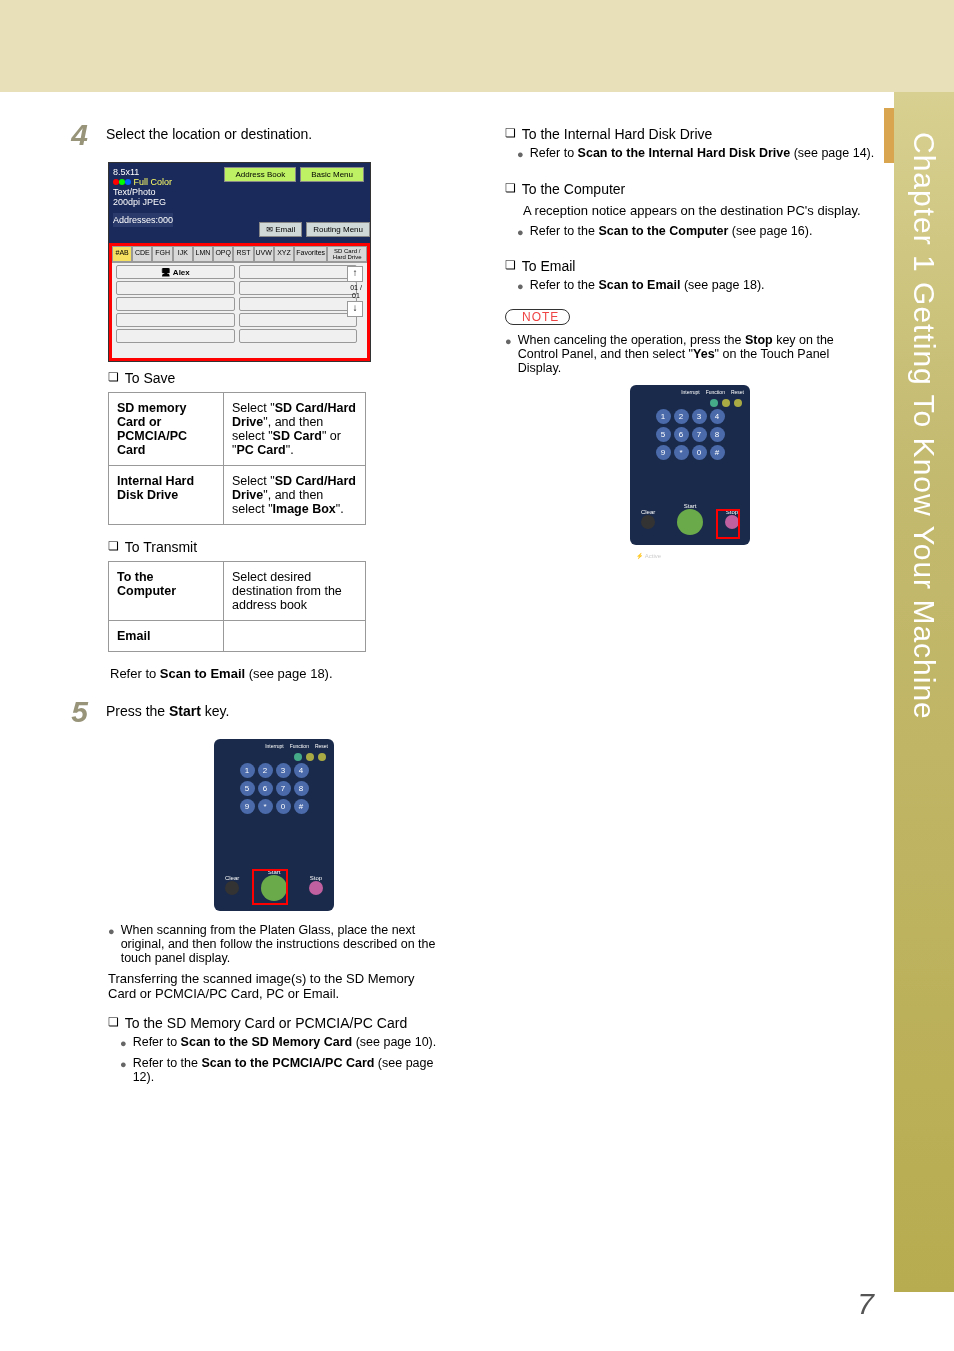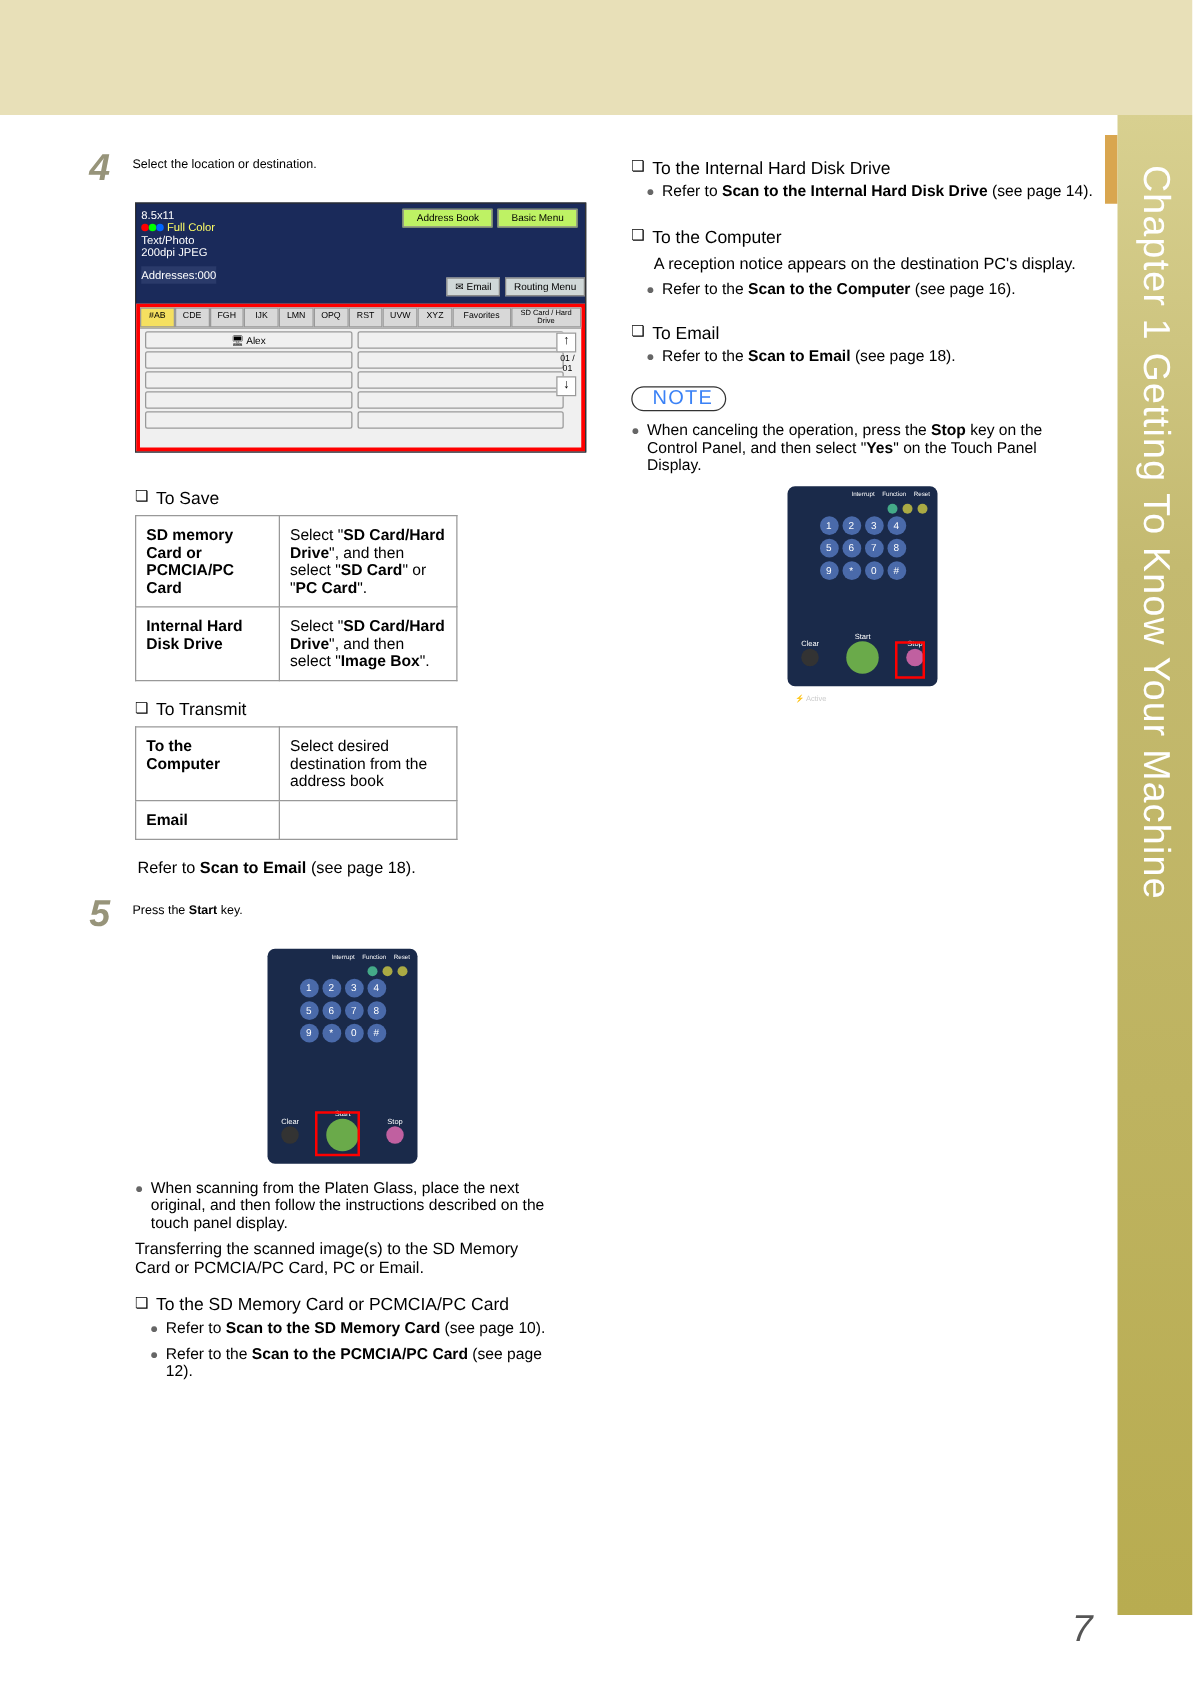--- a/index.html
+++ b/index.html
@@ -57,28 +57,28 @@
   .step-row { display: flex; align-items: flex-start; gap: 18px; margin-bottom: 12px; }
   .step-num {
     font-size: 30px;
     font-style: italic;
     font-weight: bold;
     color: #97947a;
     width: 28px;
     text-align: right;
     line-height: 1;
   }
-  .step-text { font-size: 10px; padding-top: 6px; }
+  .step-text { font-size: 14px; padding-top: 6px; }
   .step-body { margin-left: 48px; }
   .screenshot1 {
-    width: 361px; height: 200px;
+    width: 263px; height: 200px;
     background: #0a1a3a;
     border: 1px solid #333;
     position: relative;
-    margin-bottom: 28px;
+    margin-bottom: 8px;
   }
   .ss1-top {
     height: 80px;
     background: #1a2a5a;
     color: #fff;
     font-size: 9px;
     padding: 4px;
     position: relative;
   }
   .ss1-buttons { position: absolute; right: 6px; top: 4px; display: flex; gap: 4px; }
@@ -141,25 +141,25 @@
 
   .bullet-row { display: flex; gap: 6px; margin: 4px 0 4px 12px; font-size: 12.5px; }
   .bullet-dot { color: #666; font-size: 11px; line-height: 1.5; }
   .bullet-row .text { flex: 1; }
 
   .col2-sub { margin-left: 10px; }
   .note-label {
     border: 1px solid #333;
     border-radius: 10px;
     padding: 0 10px 0 16px;
-    font-size: 16px;
+    font-size: 12px;
     display: inline-block;
     margin: 10px 0 4px 0;
     letter-spacing: 1px;
-    color: #3b82f6;
+    color: #ef4444;
   }
 
   .page-num {
     position: absolute;
     bottom: 30px;
     right: 80px;
     font-size: 30px;
     font-style: italic;
     color: #555;
   }
@@ -210,21 +210,21 @@
             <div class="ss1-tab">FGH</div>
             <div class="ss1-tab">IJK</div>
             <div class="ss1-tab">LMN</div>
             <div class="ss1-tab">OPQ</div>
             <div class="ss1-tab">RST</div>
             <div class="ss1-tab">UVW</div>
             <div class="ss1-tab">XYZ</div>
             <div class="ss1-tab fav">Favorites</div>
             <div class="ss1-tab sd">SD Card / Hard Drive</div>
           </div>
-          <div style="">
+          <div style="font-weight:bold;">
             <div class="ss1-lanes">
               <div class="ss1-half" style="text-align:center;line-height:14px;">🖥 <span>Alex</span></div>
               <div class="ss1-half"></div>
             </div>
             <div class="ss1-lanes">
                 <div class="ss1-half"></div>
                 <div class="ss1-half"></div>
               </div>
             <div class="ss1-lanes">
                 <div class="ss1-half"></div>

